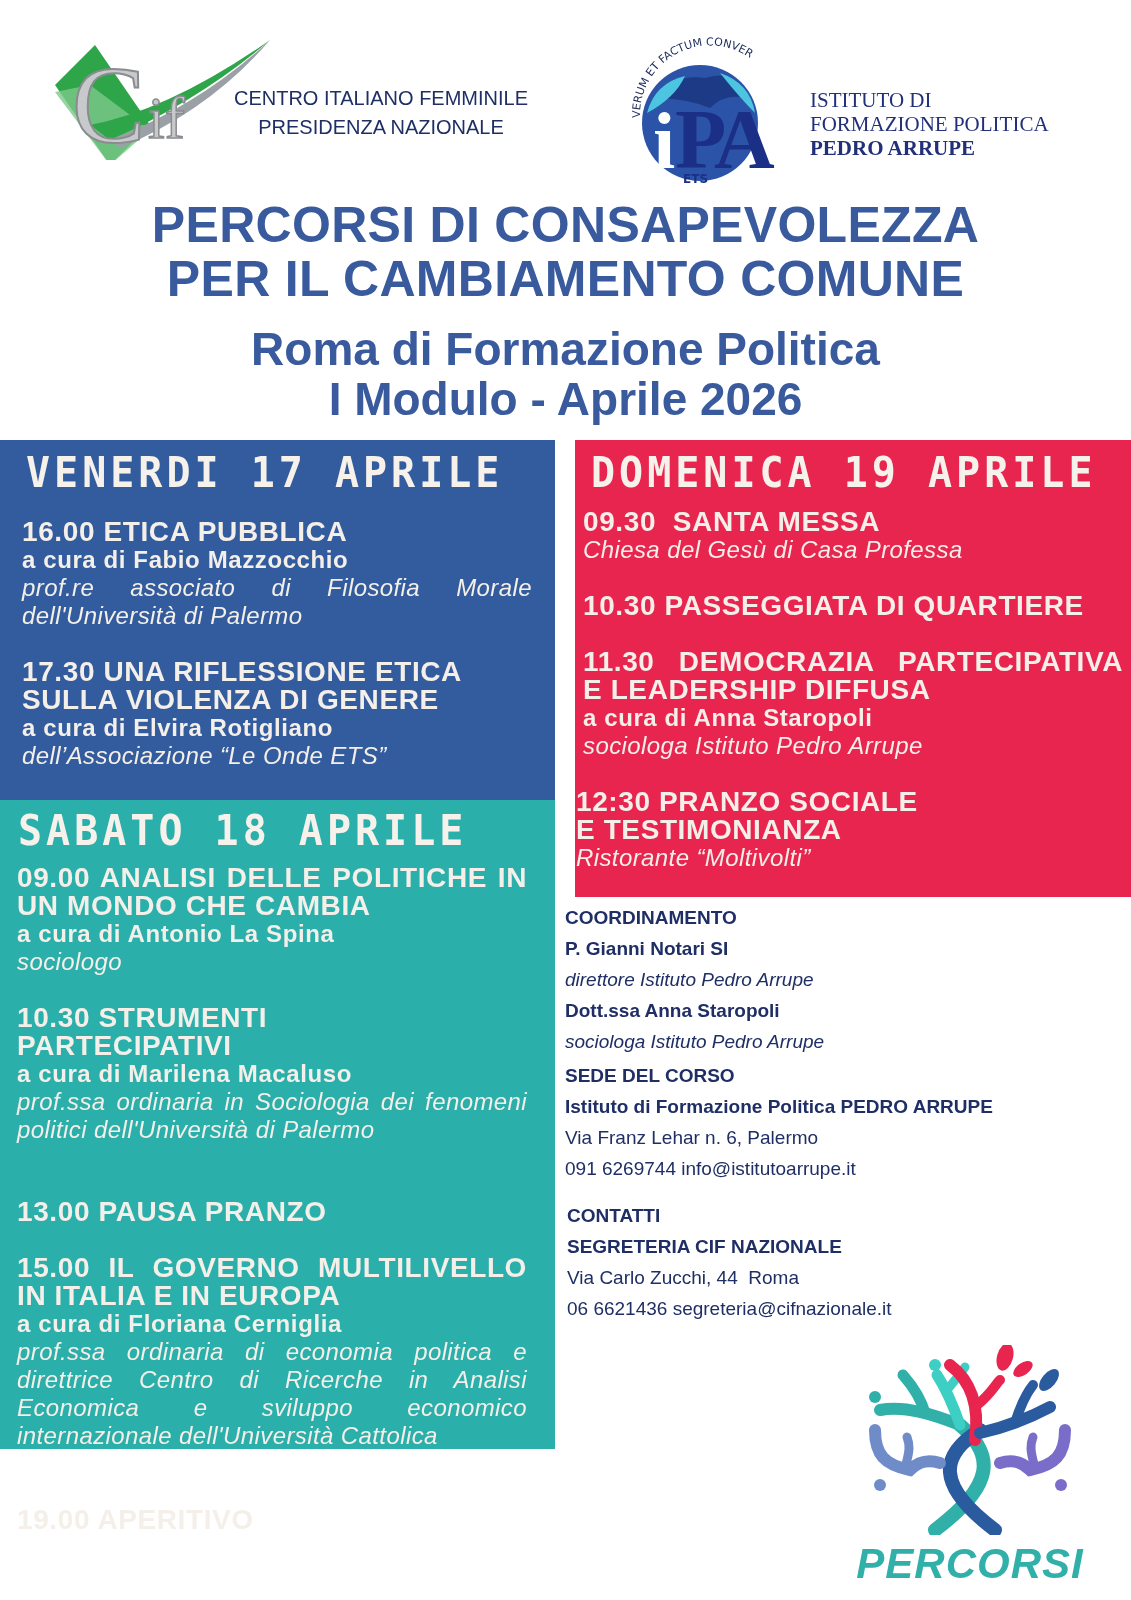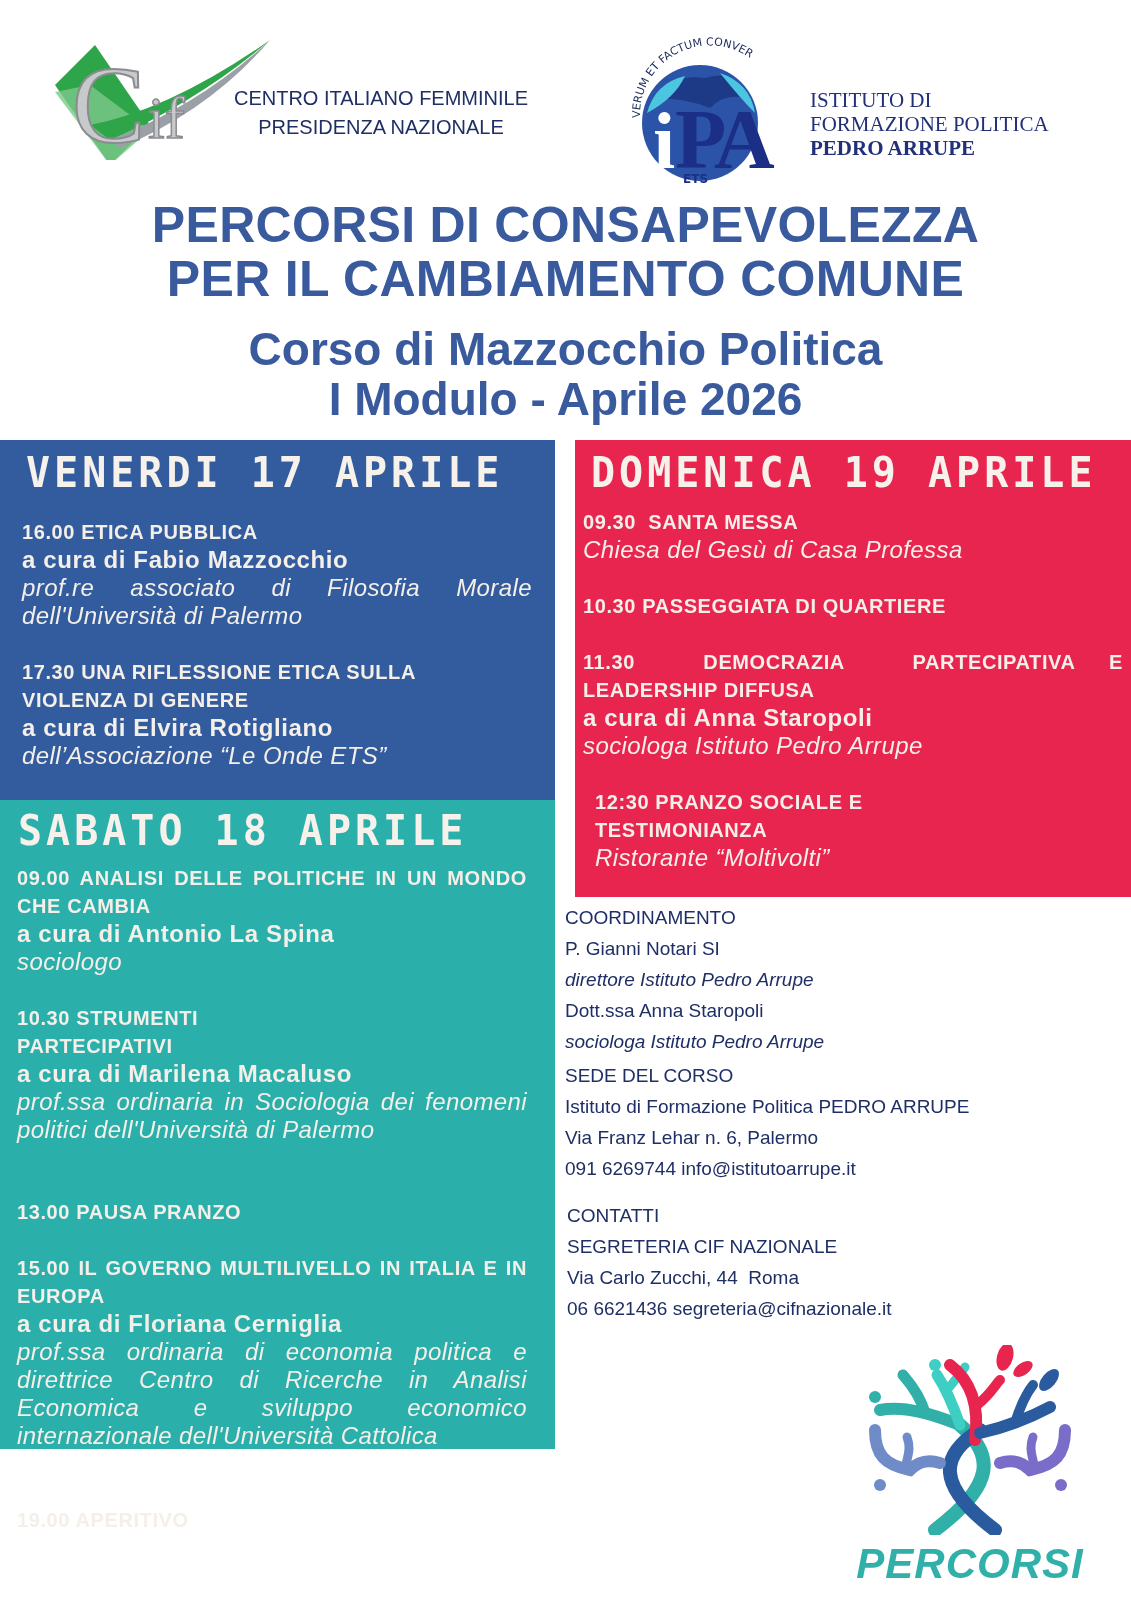--- a/index.html
+++ b/index.html
@@ -19,28 +19,28 @@
     .title.sub { top: 324px; font-size: 46px; line-height: 50px; }
 
     
     .panel { position: absolute; color: #f4efe8; }
     .panel.blue { left: 0; top: 440px; width: 555px; height: 360px; background: #335c9e; }
     .panel.teal { left: 0; top: 800px; width: 555px; height: 649px; background: #2aafab; }
     .panel.red  { left: 555px; top: 440px; width: 573px; height: 457px; background: #e8254f; margin-left: 20px; }
 
     .day-head { position: absolute; font-family: "DejaVu Sans Mono", monospace; font-weight: bold; font-size: 40px; letter-spacing: 4px; line-height: 44px; color: #f6f1ea; transform: scaleY(1.05); }
     .ev { position: absolute; width: 510px; }
-    .ev .t { font-weight: bold; font-size: 20px; line-height: 28px; letter-spacing: 0.6px; }
+    .ev .t { font-weight: bold; font-size: 28px; line-height: 28px; letter-spacing: 0.6px; }
     .ev .b { font-weight: bold; font-size: 24px; line-height: 28px; letter-spacing: 0.6px; }
     .ev .i { font-style: italic; font-size: 24px; line-height: 28px; letter-spacing: 0.4px; }
     .just { text-align: justify; text-align-last: left; }
 
     
     .info { position: absolute; left: 565px; color: #1f2f66; }
-    .info .h { font-weight: normal; font-size: 19px; line-height: 31px; }
+    .info .h { font-weight: bold; font-size: 19px; line-height: 31px; }
     .info .n { font-size: 19px; line-height: 31px; }
     .info .it { font-style: italic; font-size: 19px; line-height: 31px; }
 
     
     .percorsi { position: absolute; left: 865px; top: 1345px; width: 210px; height: 190px; }
     .percorsi-label { position: absolute; left: 840px; top: 1540px; width: 260px; text-align: center; color: #30b0a9; font-style: italic; font-weight: bold; font-size: 42px; letter-spacing: 1px; }
   </style>
 </head>
 <body>
 
@@ -78,21 +78,21 @@
     <div>FORMAZIONE POLITICA</div>
     <div style="font-weight:bold">PEDRO ARRUPE</div>
   </div>
 </div>
 
 <div class="title main">
   <div>PERCORSI DI CONSAPEVOLEZZA</div>
   <div>PER IL CAMBIAMENTO COMUNE</div>
 </div>
 <div class="title sub">
-  <div>Corso di Mazzocchio Politica</div>
+  <div>Roma di Formazione Politica</div>
   <div>I Modulo - Aprile 2026</div>
 </div>
 
 <section class="panel blue">
   <div class="day-head" style="left:26px; top:10px;">VENERDI 17 APRILE</div>
 
   <div class="ev" style="left:22px; top:78px;">
     <div class="t">16.00 ETICA PUBBLICA</div>
     <div class="b">a cura di Fabio Mazzocchio</div>
     <div class="i just">prof.re associato di Filosofia Morale dell'Università di Palermo</div>
@@ -146,21 +146,21 @@
   <div class="ev" style="left:8px; top:152px; width:540px;">
     <div class="t">10.30 PASSEGGIATA DI QUARTIERE</div>
   </div>
 
   <div class="ev" style="left:8px; top:208px; width:540px;">
     <div class="t just" style="white-space:pre-wrap">11.30  DEMOCRAZIA  PARTECIPATIVA E LEADERSHIP DIFFUSA</div>
     <div class="b">a cura di Anna Staropoli</div>
     <div class="i">sociologa Istituto Pedro Arrupe</div>
   </div>
 
-  <div class="ev" style="left:20px; top:348px; width:360px;">
+  <div class="ev" style="left:1px; top:348px; width:360px;">
     <div class="t">12:30 PRANZO SOCIALE E TESTIMONIANZA</div>
     <div class="i">Ristorante “Moltivolti”</div>
   </div>
 </section>
 
 <div class="info" style="top:902px;">
   <div class="h">COORDINAMENTO</div>
   <div class="h">P. Gianni Notari SI</div>
   <div class="it">direttore Istituto Pedro Arrupe</div>
   <div class="h">Dott.ssa Anna Staropoli</div>

